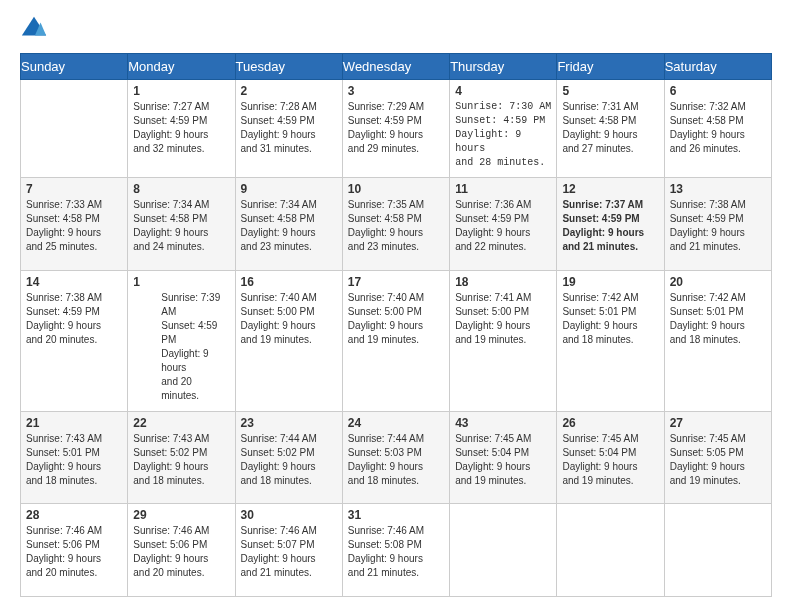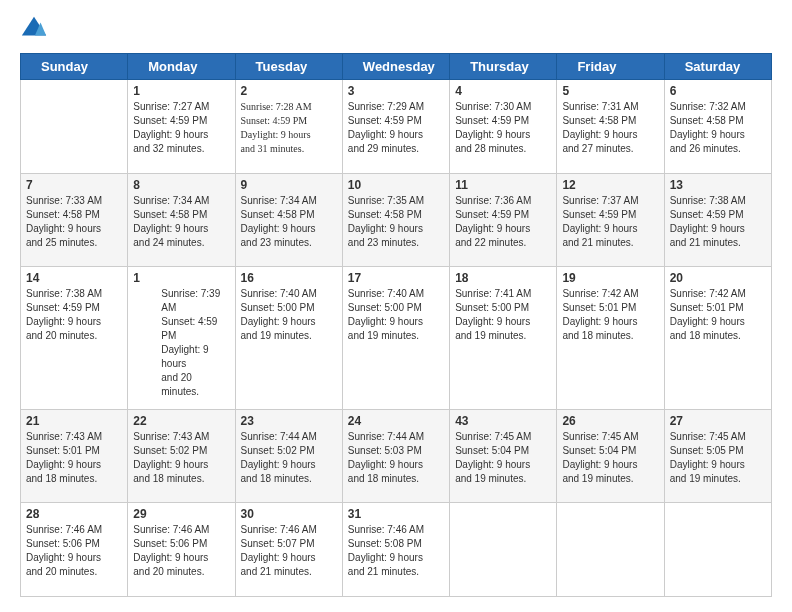--- a/index.html
+++ b/index.html
@@ -54,23 +54,23 @@
     .calendar {
       flex: 1;
       border: 1px solid #ccc;
       border-collapse: collapse;
       width: 100%;
       table-layout: fixed;
     }
     .calendar th {
       background: #2a6db5;
       color: white;
-      padding: 5px 20px;
+      padding: 5px 0;
       font-size: 13px;
-      font-weight: bold;
+      font-weight: normal;
       text-align: left;
       border: 1px solid #1a5a9a;
     }
     .calendar td {
       border: 1px solid #ccc;
       vertical-align: top;
       padding: 4px 5px;
       font-size: 10px;
       color: #333;
       height: 90px;
@@ -126,35 +126,35 @@
           <td></td>
           <td>
             <span class="day-number">1</span>
             <div class="cell-content" style="white-space: pre-line;">Sunrise: 7:27 AM
 Sunset: 4:59 PM
 Daylight: 9 hours
 and 32 minutes.</div>
           </td>
           <td>
             <span class="day-number">2</span>
-            <div class="cell-content" style="white-space: pre-line; font-family: Liberation Serif, serif;">Sunrise: 7:28 AM
+            <div class="cell-content" style="white-space: pre-line;">Sunrise: 7:28 AM
 Sunset: 4:59 PM
 Daylight: 9 hours
 and 31 minutes.</div>
           </td>
           <td>
             <span class="day-number">3</span>
             <div class="cell-content" style="white-space: pre-line;">Sunrise: 7:29 AM
 Sunset: 4:59 PM
 Daylight: 9 hours
 and 29 minutes.</div>
           </td>
           <td>
             <span class="day-number">4</span>
-            <div class="cell-content" style="white-space: pre-line;">Sunrise: 7:30 AM
+            <div class="cell-content" style="white-space: pre-line; font-family: Liberation Mono, monospace;">Sunrise: 7:30 AM
 Sunset: 4:59 PM
 Daylight: 9 hours
 and 28 minutes.</div>
           </td>
           <td>
             <span class="day-number">5</span>
             <div class="cell-content" style="white-space: pre-line;">Sunrise: 7:31 AM
 Sunset: 4:58 PM
 Daylight: 9 hours
 and 27 minutes.</div>
@@ -198,21 +198,21 @@
           </td>
           <td>
             <span class="day-number">11</span>
             <div class="cell-content" style="white-space: pre-line;">Sunrise: 7:36 AM
 Sunset: 4:59 PM
 Daylight: 9 hours
 and 22 minutes.</div>
           </td>
           <td>
             <span class="day-number">12</span>
-            <div class="cell-content" style="white-space: pre-line;">Sunrise: 7:37 AM
+            <div class="cell-content" style="white-space: pre-line; font-weight: bold;">Sunrise: 7:37 AM
 Sunset: 4:59 PM
 Daylight: 9 hours
 and 21 minutes.</div>
           </td>
           <td>
             <span class="day-number">13</span>
             <div class="cell-content" style="white-space: pre-line;">Sunrise: 7:38 AM
 Sunset: 4:59 PM
 Daylight: 9 hours
 and 21 minutes.</div>

